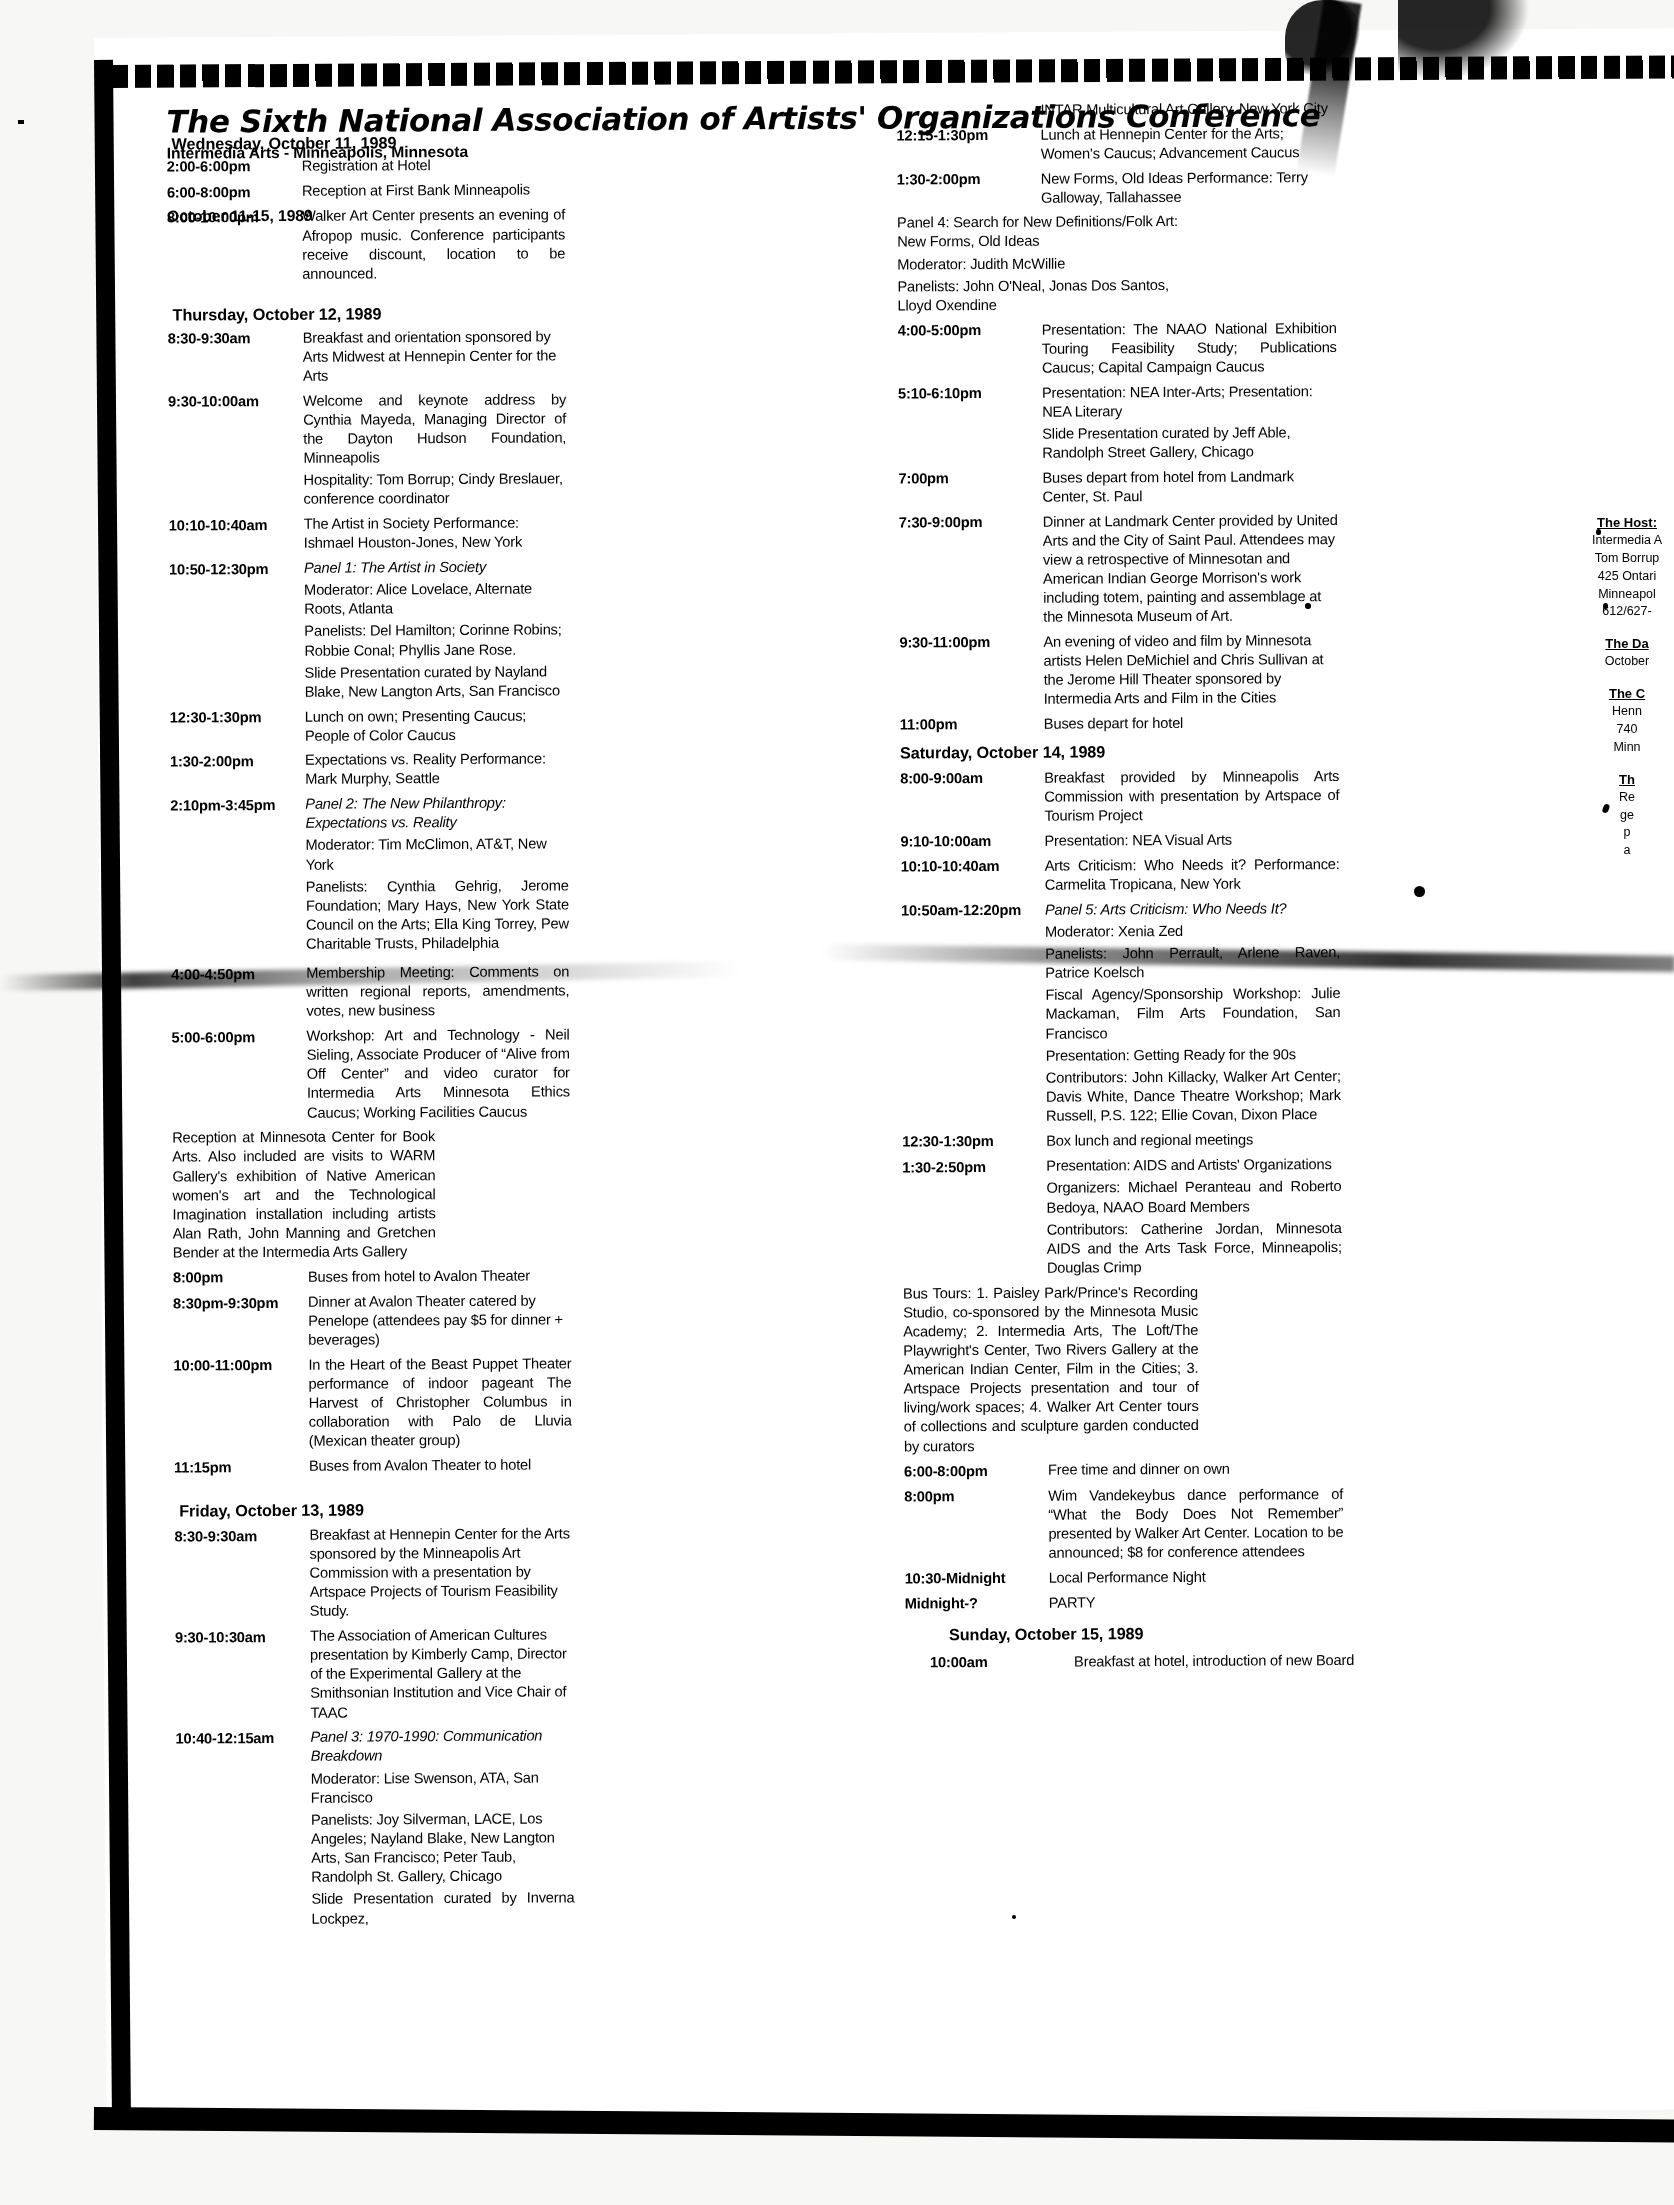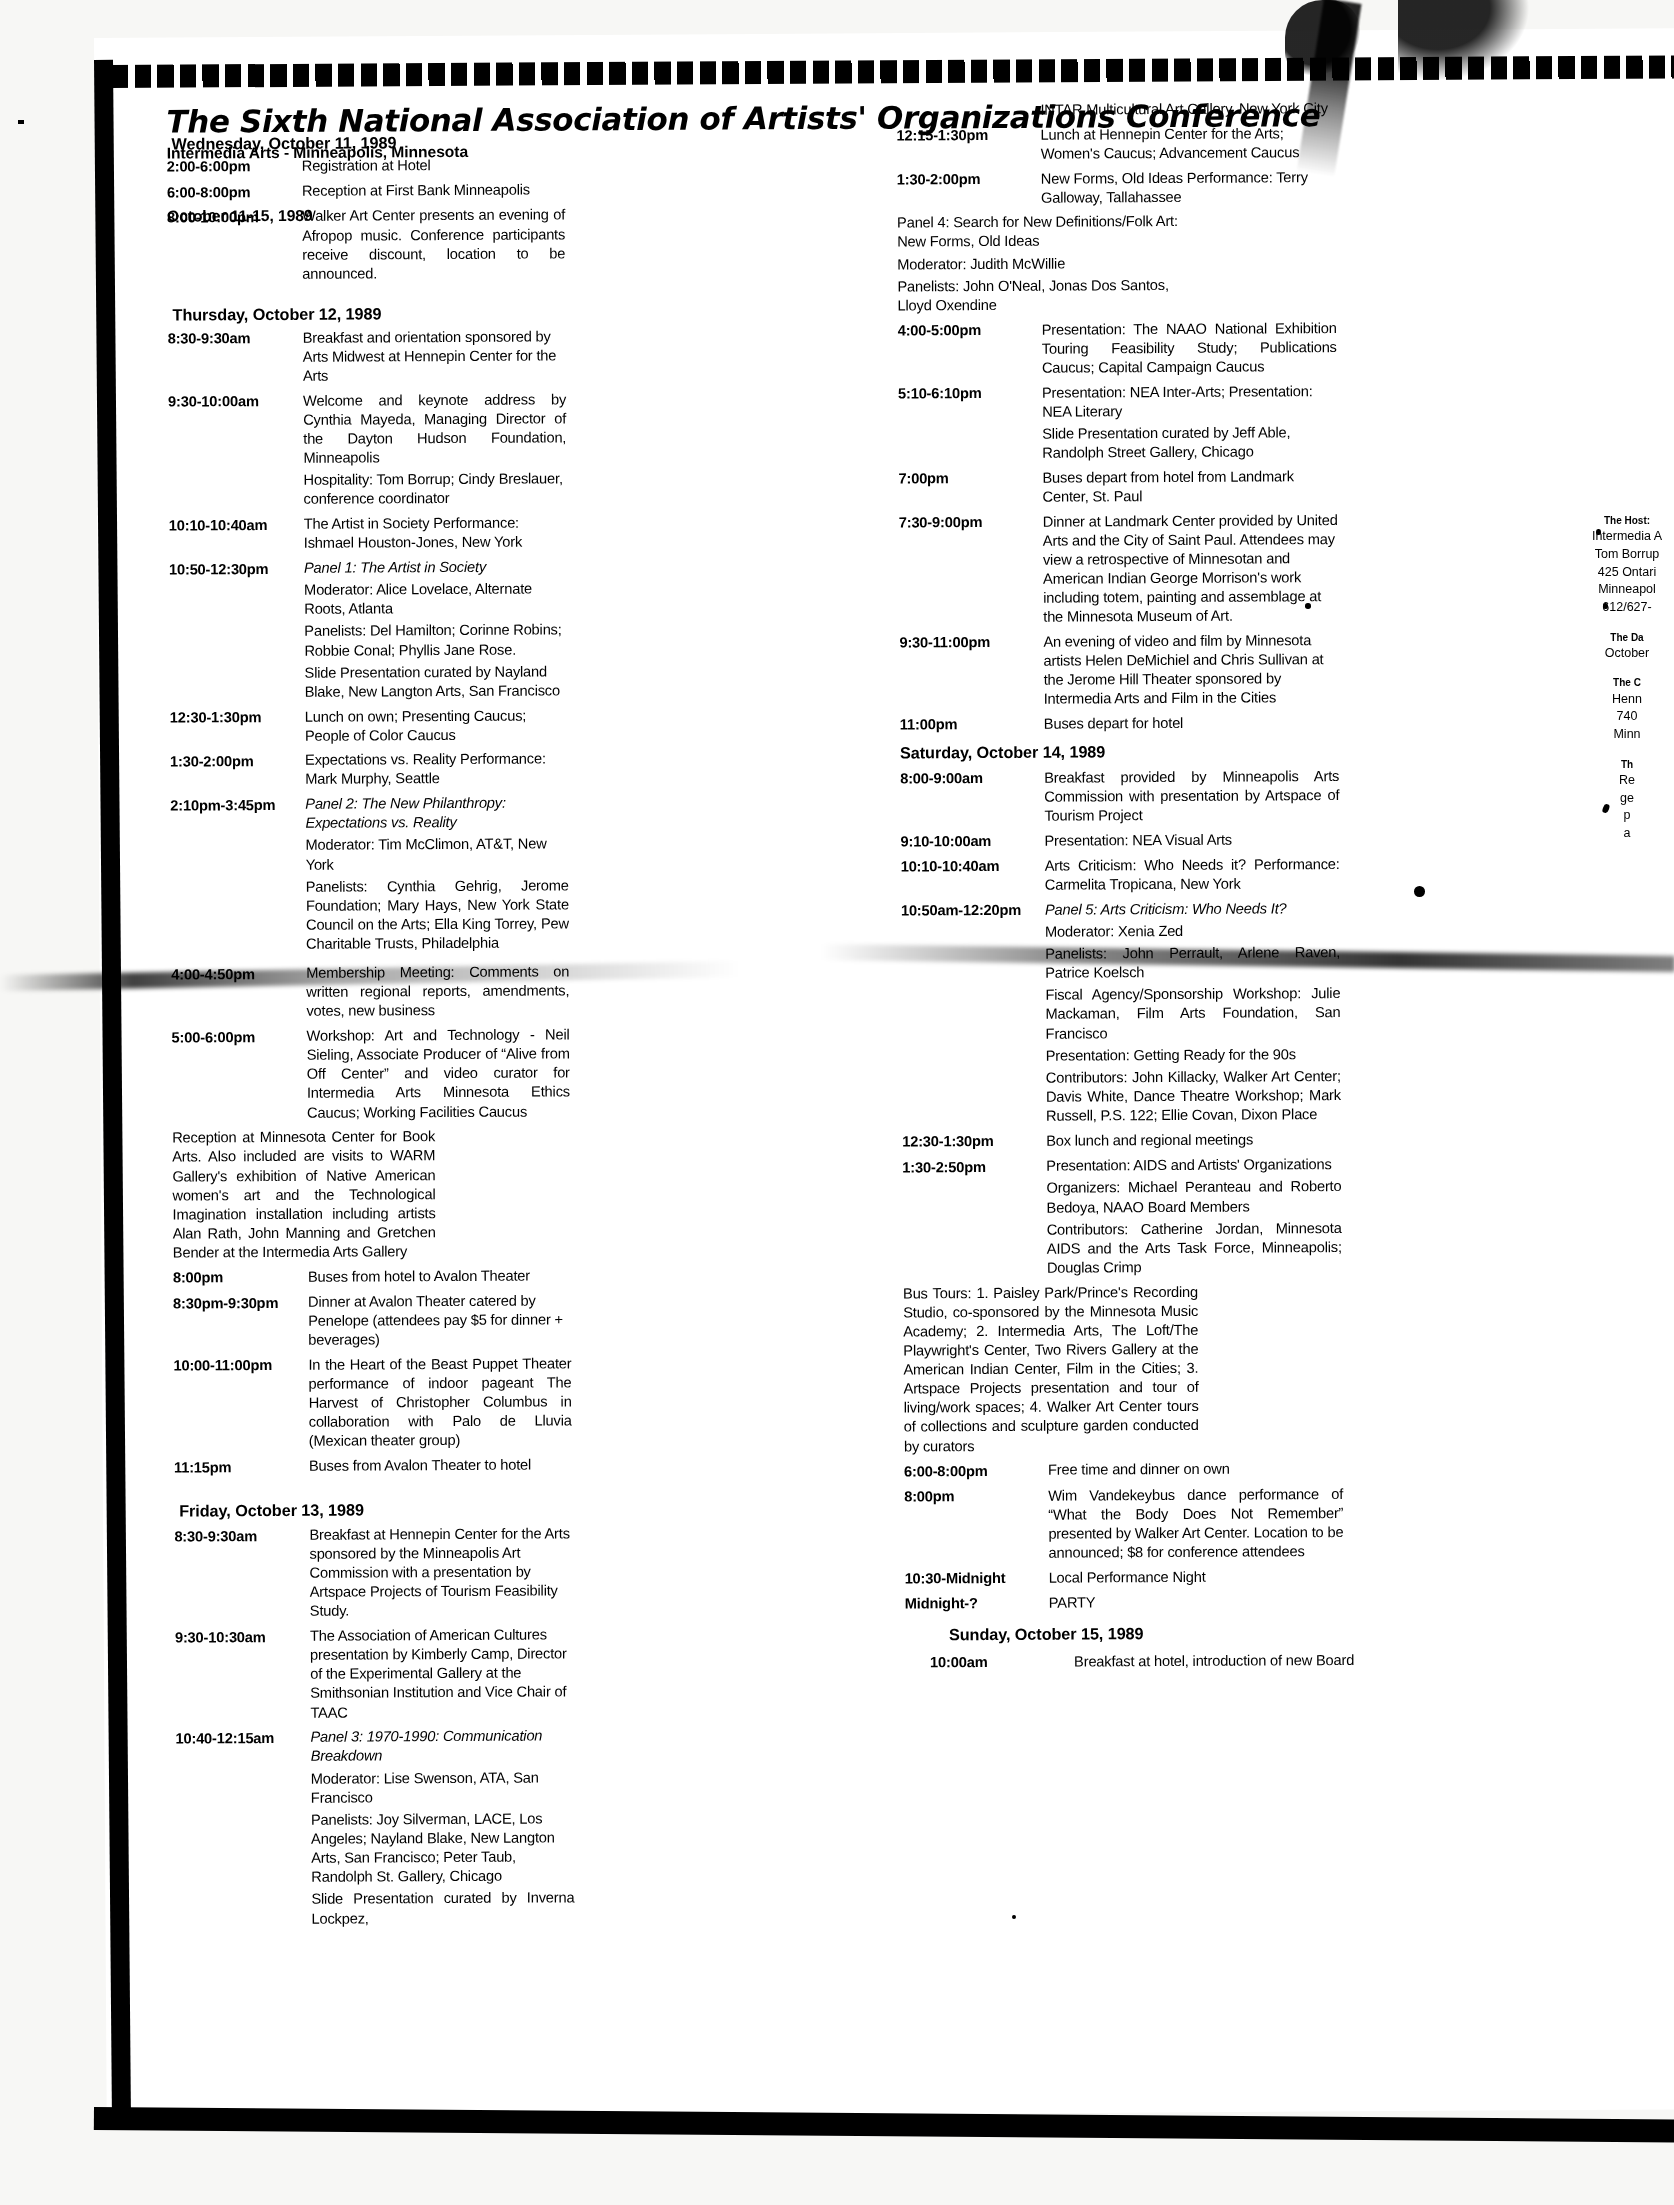--- a/index.html
+++ b/index.html
@@ -73,21 +73,21 @@
   #colL .desc{max-width:263px;}
 
   
   #colR{left:802px;top:68px;width:740px;}
   #colR .time{width:144px;}
   #colR .desc{max-width:295px;}
 
   
   #strip{position:absolute;left:1580px;top:514px;width:94px;height:439px;overflow:hidden;
          font-size:12.5px;line-height:1.42;text-align:center;}
-  #strip .sh{font-weight:bold;font-size:10px;white-space:nowrap;}
+  #strip .sh{font-weight:bold;font-size:13px;white-space:nowrap;text-decoration:underline;}
   #strip .ln{white-space:nowrap;}
   #strip .gap{height:13.8px;}
 </style>
 </head>
 <body>
 
 <div id="scan"></div>
 <div id="sheet"></div>
 <div class="edge-left"></div>
 <div class="edge-bottom"></div>

